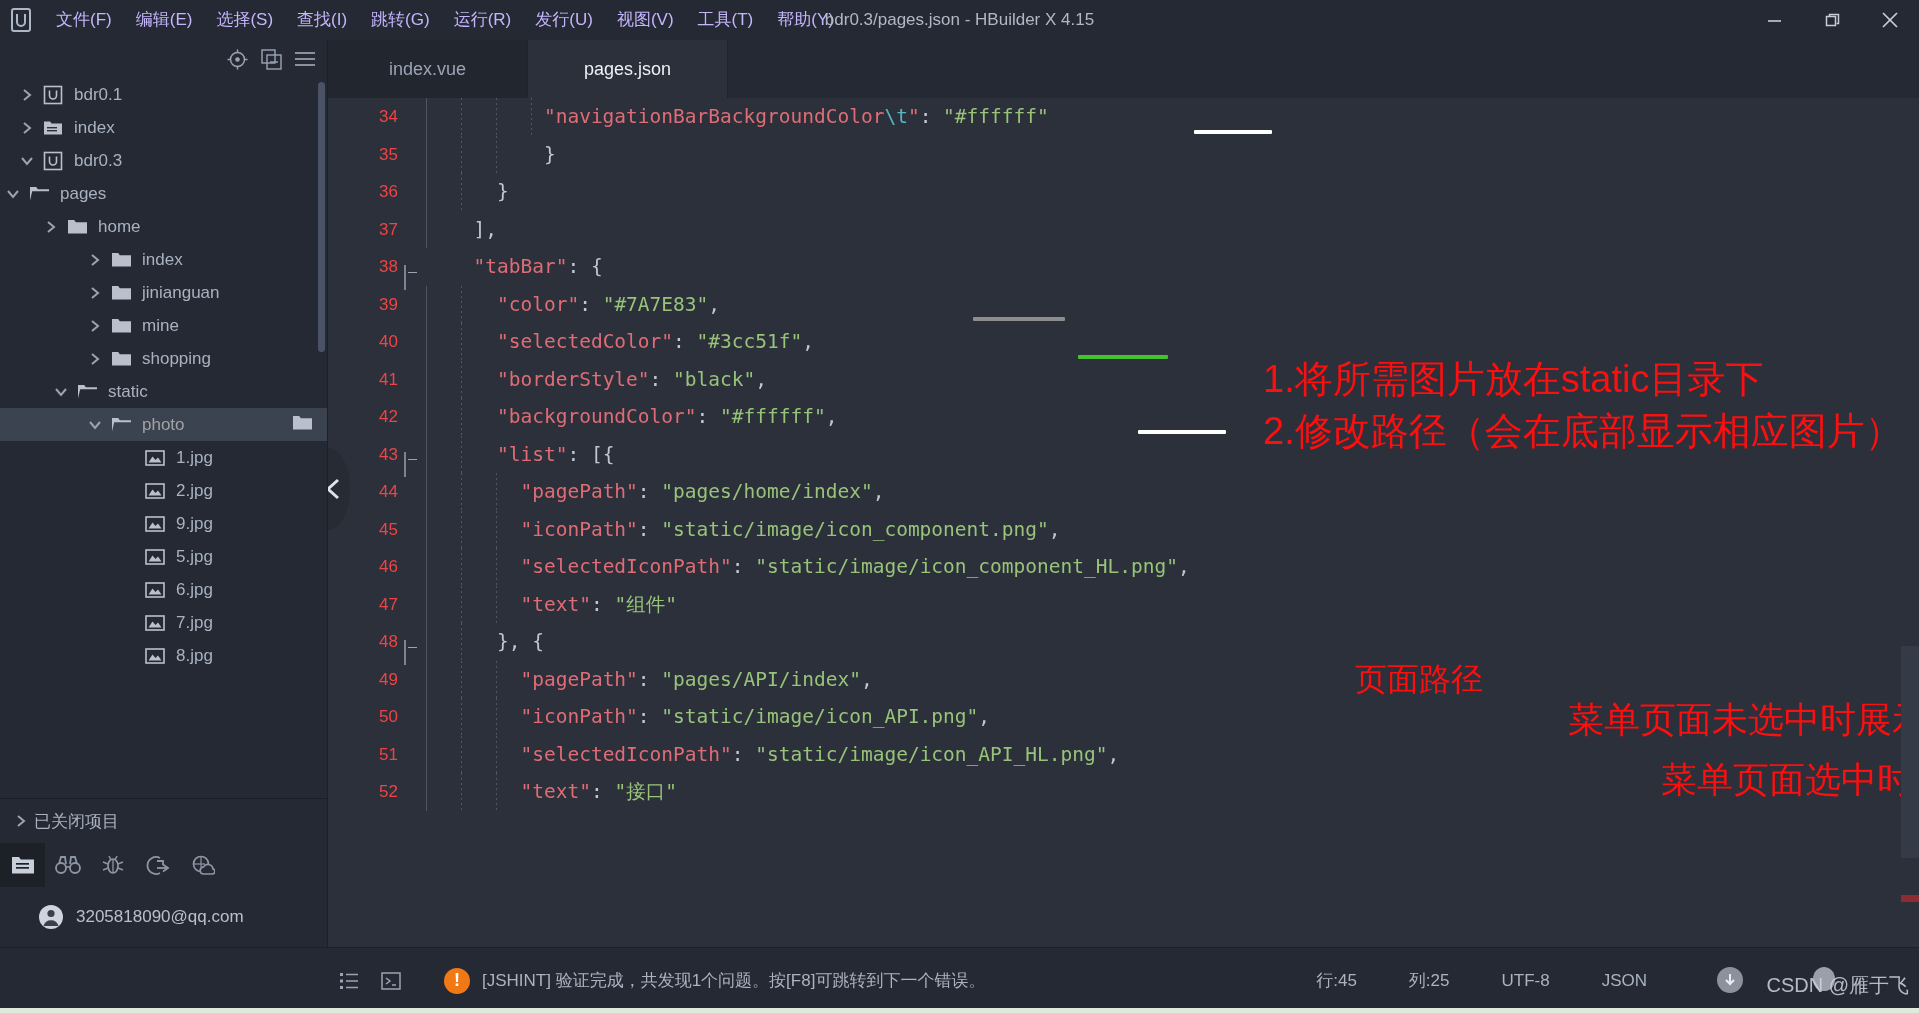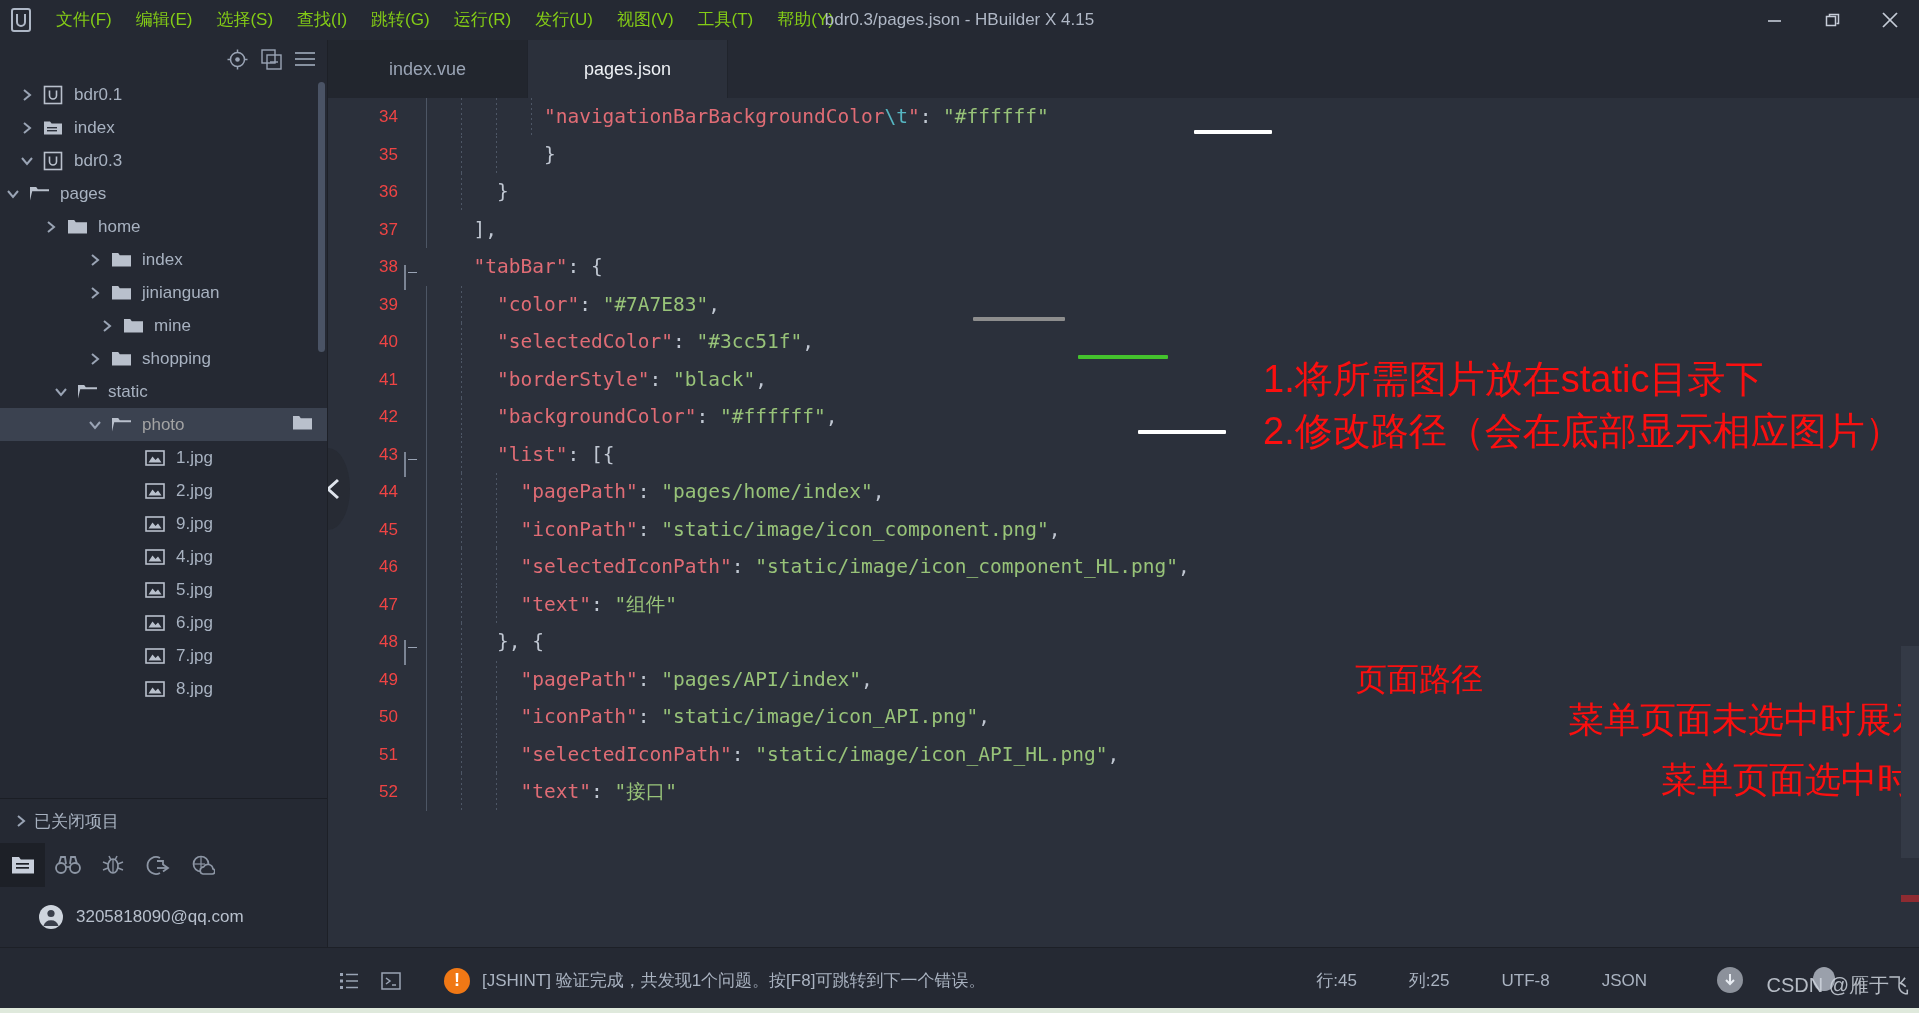--- a/index.html
+++ b/index.html
@@ -17,21 +17,21 @@
     position: absolute; left: 0; top: 0; width: 1919px; height: 40px;
     background: #252933; display: flex; align-items: center;
   }
   .app-logo {
     width: 26px; height: 26px; margin-left: 8px; margin-right: 10px;
     display: flex; align-items: center; justify-content: center;
     color: #9aa4b5;
   }
   .menubar { display: flex; align-items: center; height: 40px; }
   .menu-item {
-    color: #84cc16; font-size: 17px; padding: 0 12px; line-height: 40px;
+    color: #c4b5fd; font-size: 17px; padding: 0 12px; line-height: 40px;
     white-space: nowrap; cursor: default;
   }
   .win-title {
     position: absolute; left: 0; right: 0; top: 0; height: 40px;
     line-height: 40px; text-align: center; color: #b0b8c6; font-size: 17px;
     pointer-events: none;
   }
   .win-buttons { position: absolute; right: 0; top: 0; height: 40px; display: flex; }
   .win-btn {
     width: 58px; height: 40px; display: flex; align-items: center; justify-content: center;
@@ -372,21 +372,21 @@
               <polyline points="4,2 10,7 4,12" fill="none" stroke="currentColor" stroke-width="2"></polyline>
             </svg>
           </span>
           <span class="ficon">
             <svg width="21" height="17" viewBox="0 0 21 17">
               <path d="M1 2 h6.2 l1.6 2.2 H20 V15.5 H1 Z" fill="#b9c0cc"></path>
             </svg>
           </span>
           <span>jinianguan</span>
         </div>
-        <div class="tree-row" style="padding-left: 82px; margin-left: 12px;">
+        <div class="tree-row" style="padding-left: 82px;">
           <span class="tw">
             <svg width="14" height="14" viewBox="0 0 14 14">
               <polyline points="4,2 10,7 4,12" fill="none" stroke="currentColor" stroke-width="2"></polyline>
             </svg>
           </span>
           <span class="ficon">
             <svg width="21" height="17" viewBox="0 0 21 17">
               <path d="M1 2 h6.2 l1.6 2.2 H20 V15.5 H1 Z" fill="#b9c0cc"></path>
             </svg>
           </span>
@@ -456,30 +456,20 @@
         </div>
         <div class="tree-row" style="padding-left: 116px;">
           <span class="tw"></span>
           <span class="ficon">
             <svg width="20" height="16" viewBox="0 0 20 16">
               <rect x="1" y="1" width="18" height="14" fill="none" stroke="#b9c0cc" stroke-width="1.6"></rect>
               <path d="M3.5 12.5 L7.5 6.5 L10.5 10 L13 7.5 L16.5 12.5 Z" fill="#b9c0cc"></path>
             </svg>
           </span>
           <span>9.jpg</span>
-        </div>
-        <div class="tree-row" style="padding-left: 116px;">
-          <span class="tw"></span>
-          <span class="ficon">
-            <svg width="20" height="16" viewBox="0 0 20 16">
-              <rect x="1" y="1" width="18" height="14" fill="none" stroke="#b9c0cc" stroke-width="1.6"></rect>
-              <path d="M3.5 12.5 L7.5 6.5 L10.5 10 L13 7.5 L16.5 12.5 Z" fill="#b9c0cc"></path>
-            </svg>
-          </span>
-          <span>4.jpg</span>
         </div>
         <div class="tree-row" style="padding-left: 116px;">
           <span class="tw"></span>
           <span class="ficon">
             <svg width="20" height="16" viewBox="0 0 20 16">
               <rect x="1" y="1" width="18" height="14" fill="none" stroke="#b9c0cc" stroke-width="1.6"></rect>
               <path d="M3.5 12.5 L7.5 6.5 L10.5 10 L13 7.5 L16.5 12.5 Z" fill="#b9c0cc"></path>
             </svg>
           </span>
           <span>5.jpg</span>

